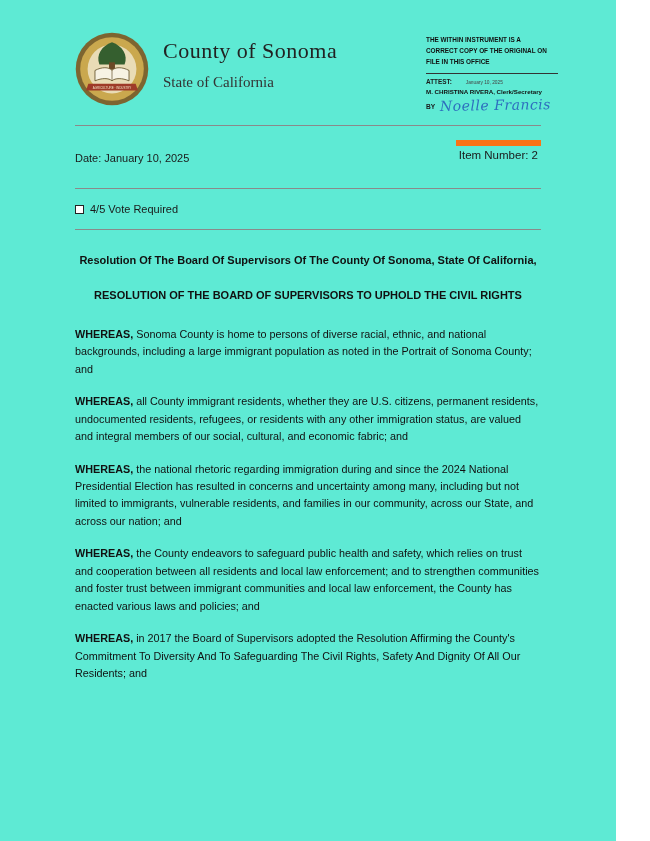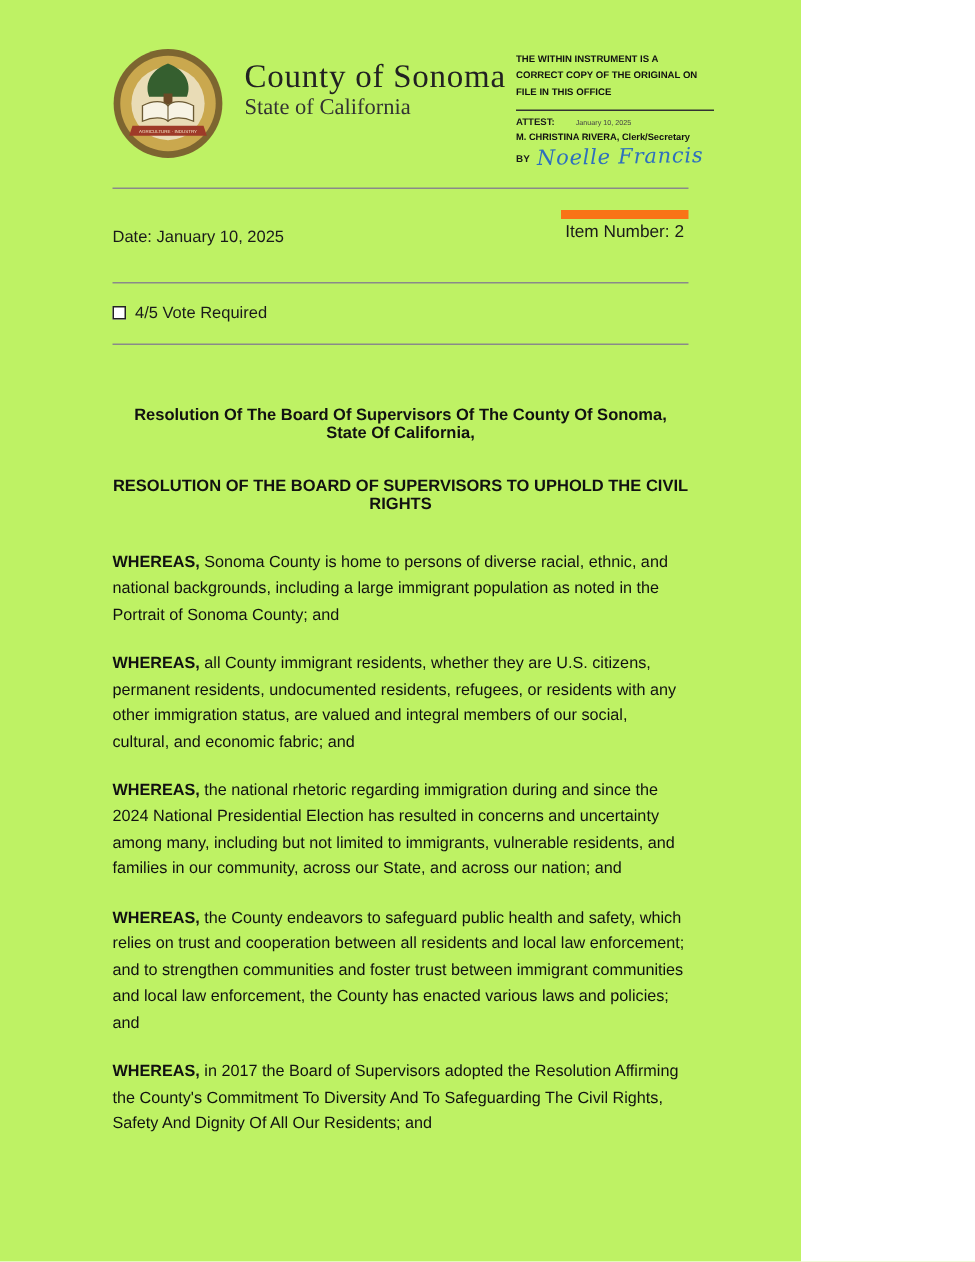--- a/index.html
+++ b/index.html
@@ -1,21 +1,21 @@
 <!DOCTYPE html>
 <html><head>
 <meta charset="utf-8">
 <style>
   * { margin: 0; padding: 0; box-sizing: border-box; }
   html, body { background: #ffffff; }
   .page {
     position: relative;
-    width: 534px;
+    width: 616px;
     height: 841px;
-    background: #bef264;
+    background: #5eead4;
     font-family: "Liberation Sans", sans-serif;
     color: #1a1a1a;
     overflow: hidden;
   }
 
   
   .header {
     display: flex;
     align-items: flex-start;
     margin: 32px 58px 0 75px;
@@ -30,21 +30,21 @@
   .org-name {
     font-family: "Liberation Serif", serif;
     font-size: 22px;
     color: #222;
     letter-spacing: 0.5px;
   }
   .org-subtitle {
     font-family: "Liberation Serif", serif;
     font-size: 15px;
     color: #333;
-    margin-top: 0;
+    margin-top: 10px;
   }
 
   .stamp {
     margin-left: auto;
     width: 132px;
     padding-top: 2px;
   }
   .stamp .cert-line {
     font-size: 6.4px;
     font-weight: bold;
@@ -119,21 +119,21 @@
 
   
   .title {
     margin-left: 75px;
     margin-right: 75px;
     text-align: center;
     font-weight: bold;
     font-size: 11px;
     color: #111;
   }
-  .title-main { margin-top: 41px; }
+  .title-main { margin-top: 24px; }
   .title-sub1 { margin-top: 23px; }
   .title-sub2 { margin-top: 18px; }
   .title-sub3 { margin-top: 18px; }
 
   
   .paragraph {
     margin: 15px 75px 0 75px;
     font-size: 10.8px;
     line-height: 1.62;
     color: #111;

